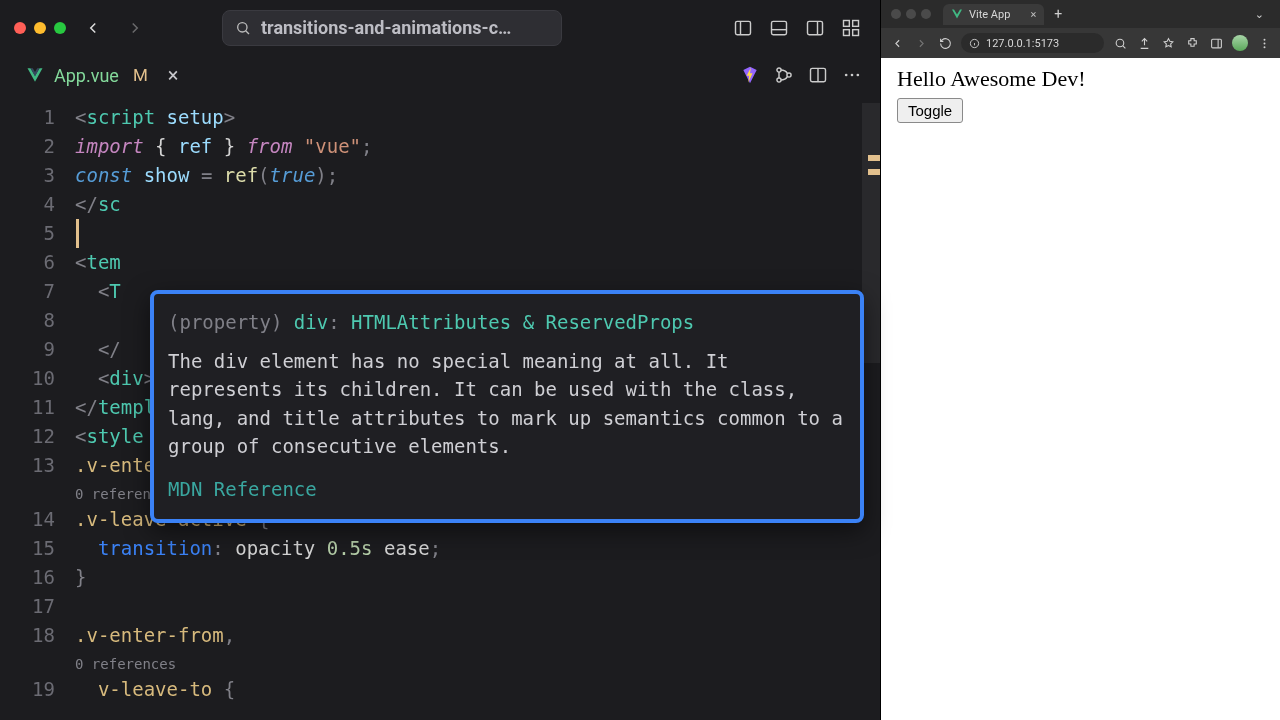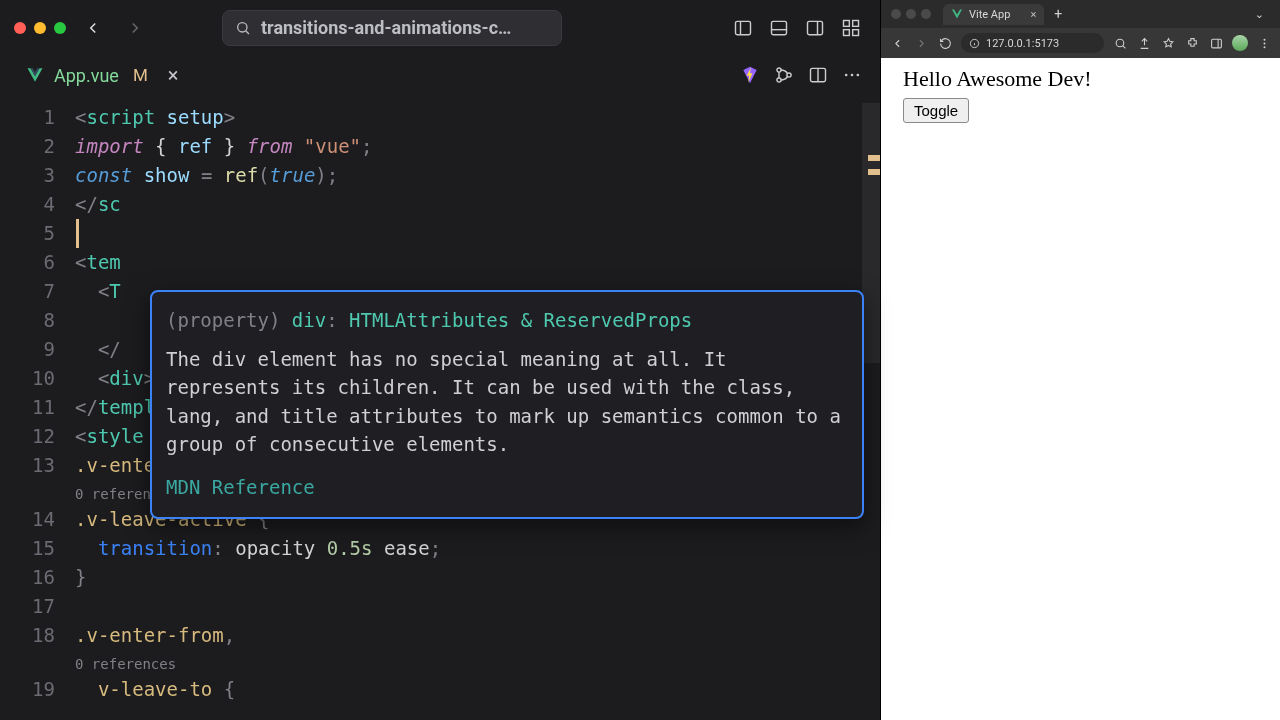--- a/index.html
+++ b/index.html
@@ -49,21 +49,21 @@
   .str { color:#ce9178;}   
   .func{ color:#dcdcaa;}   
   .cls { color:#d7ba7d;}   
   .num { color:#b5cea8;}   
   .prop{ color:#3b82f6;}
   .plain{ color:#d4d4d4;}
 
   
   .tooltip {
     position:absolute; left:150px; top:195px; width:714px;
-    background:#1f1f23; border:2px solid #3b82f6; border-radius:8px;
+    background:#1f1f23; border:4px solid #3b82f6; border-radius:8px;
     padding:14px 14px 16px 14px; font-family: inherit; font-size:19px; line-height:1.5;
     color:#cccccc; z-index:5; box-shadow:0 8px 24px rgba(0,0,0,.5);
   }
   .tooltip .sig { font-family:"SF Mono",Menlo,monospace; margin-bottom:10px; }
   .tooltip .sig .lbl{color:#808088;} .tooltip .sig .tagn{color:#4ec9b0;} .tooltip .sig .type{color:#4ec9b0;}
   .tooltip .desc { color:#cfcfd4; margin-bottom:14px;}
   .tooltip .link { color:#3aa7a0; cursor:pointer;}
 
   
   .scrollbar { position:absolute; right:0; top:0; width:18px; height:100%; }
@@ -81,21 +81,21 @@
   .btab { display:flex;align-items:center;gap:6px;background:#3a3a3a;color:#d7d7d7;font-size:11px;padding:4px 8px;border-radius:6px 6px 0 0;}
   .vico{ width:12px;height:12px;}
   .btab .bx{ margin-left:14px;color:#bfbfbf;cursor:pointer;}
   .newtab{ color:#cfcfcf;font-size:14px;padding:0 8px;cursor:pointer;}
   .wdown{ color:#cfcfcf;font-size:11px;padding:0 6px;}
   .btoolbar { height:30px; background:#373737;display:flex;align-items:center;padding:0 8px;gap:8px;color:#cfcfcf;font-size:13px;}
   .btoolbar .ib{width:16px;height:16px;display:flex;align-items:center;justify-content:center;cursor:pointer;}
   .addr{ flex:1;height:20px;background:#2b2b2b;border-radius:20px;display:flex;align-items:center;gap:6px;padding:0 8px;font-size:11px;color:#d7d7d7;}
   .btool-right{display:flex;gap:8px;align-items:center;}
   .avatar{width:16px;height:16px;border-radius:50%;background:linear-gradient(#a8d5a8,#5aa85a);}
-  .page{ flex:1;background:#fff;padding:8px 22px;border-radius:14px;}
+  .page{ flex:1;background:#fff;padding:8px 16px;border-radius:14px;}
   .page h1{ font-family: "Times New Roman", serif; font-weight:400; font-size:22px; margin-bottom:6px;}
   .page button{ font-family:Arial,sans-serif;font-size:15px;padding:3px 10px;background:#efefef;border:1px solid #8a8a8a;border-radius:3px;cursor:pointer;}
   svg { display:block;}
 </style>
 </head>
 <body>
 
 <div class="editor">
 
   <div class="winbar">

